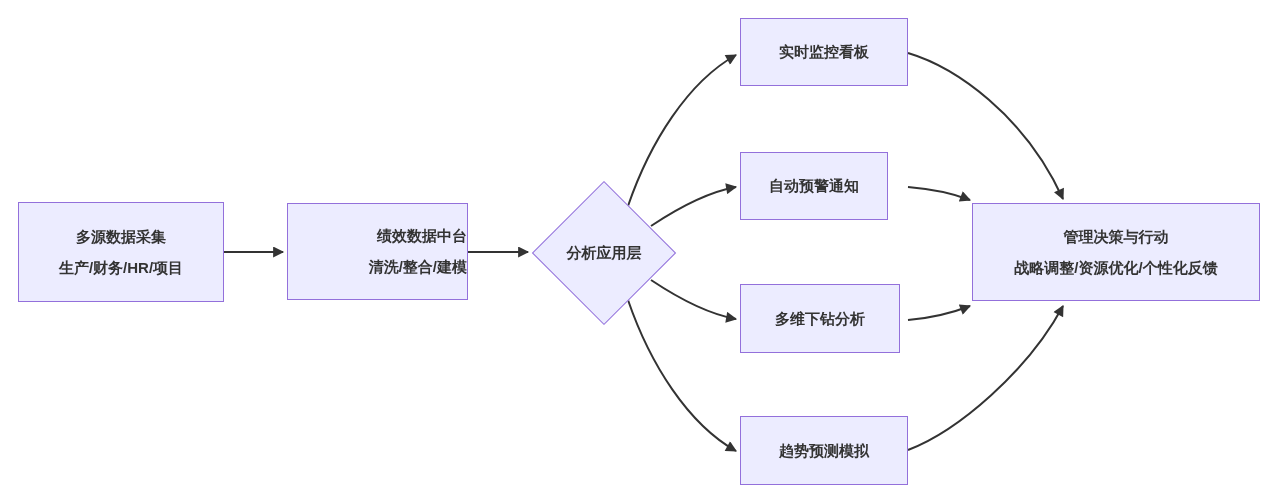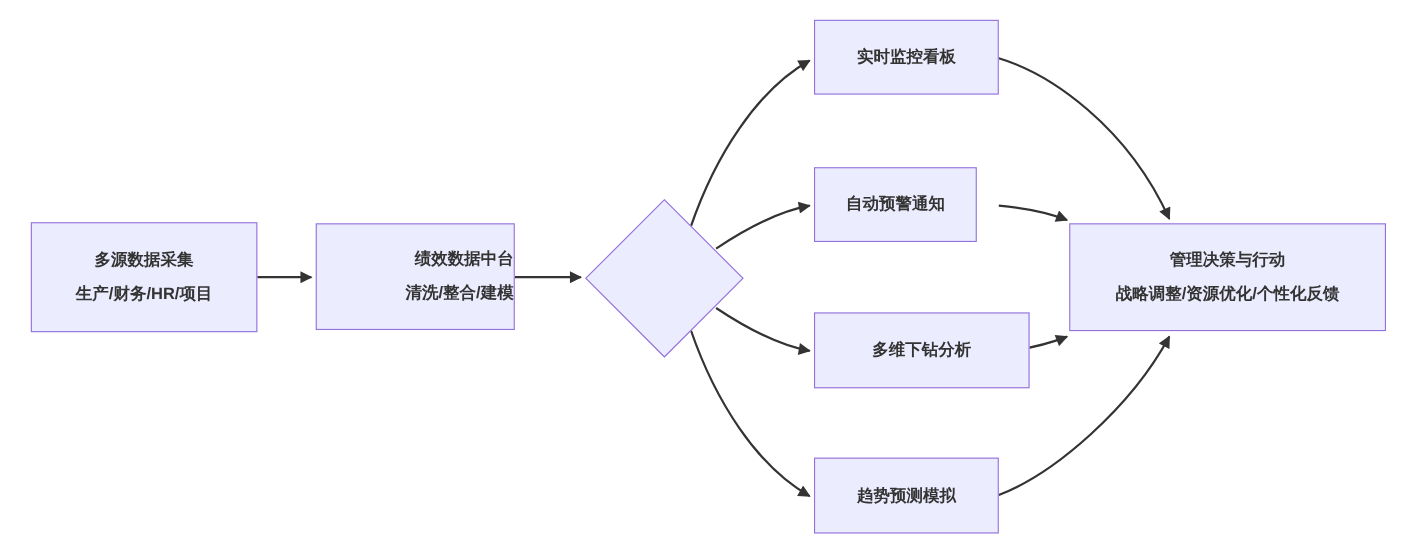--- a/index.html
+++ b/index.html
@@ -57,25 +57,25 @@
     height: 102px;
     display: flex;
     align-items: center;
     justify-content: center;
     color: #333333;
     font-size: 15px;
     font-weight: bold;
     white-space: nowrap;
   }
   
-  .n-source   { left: 18px;  top: 202px; width: 206px; height: 100px; margin-left: 10px; }
+  .n-source   { left: 18px;  top: 202px; width: 206px; height: 100px; }
   .n-platform { left: 287px; top: 203px; width: 181px; height: 97px; align-items: flex-end; }
   .n-dashboard{ left: 740px; top: 18px;  width: 168px; height: 68px; }
   .n-alerts   { left: 740px; top: 152px; width: 148px; height: 68px; }
-  .n-drill    { left: 740px; top: 284px; width: 196px; height: 69px; }
+  .n-drill    { left: 740px; top: 284px; width: 160px; height: 69px; }
   .n-forecast { left: 740px; top: 416px; width: 168px; height: 69px; }
   .n-decision { left: 972px; top: 203px; width: 288px; height: 98px; }
 </style>
 </head>
 <body>
 
 <div class="canvas">
 
   <svg class="edges" viewBox="0 0 1279 494" xmlns="http://www.w3.org/2000/svg">
     <defs>
@@ -101,20 +101,21 @@
     <div class="title">多源数据采集</div>
     <div class="subtitle">生产/财务/HR/项目</div>
   </div>
 
   <div class="node n-platform">
     <div class="title">绩效数据中台</div>
     <div class="subtitle">清洗/整合/建模</div>
   </div>
 
   <div class="diamond-shape"></div>
+  <div class="diamond-label">分析应用层</div>
 
   <div class="node n-dashboard">
     <div class="title">实时监控看板</div>
   </div>
 
   <div class="node n-alerts">
     <div class="title">自动预警通知</div>
   </div>
 
   <div class="node n-drill">

